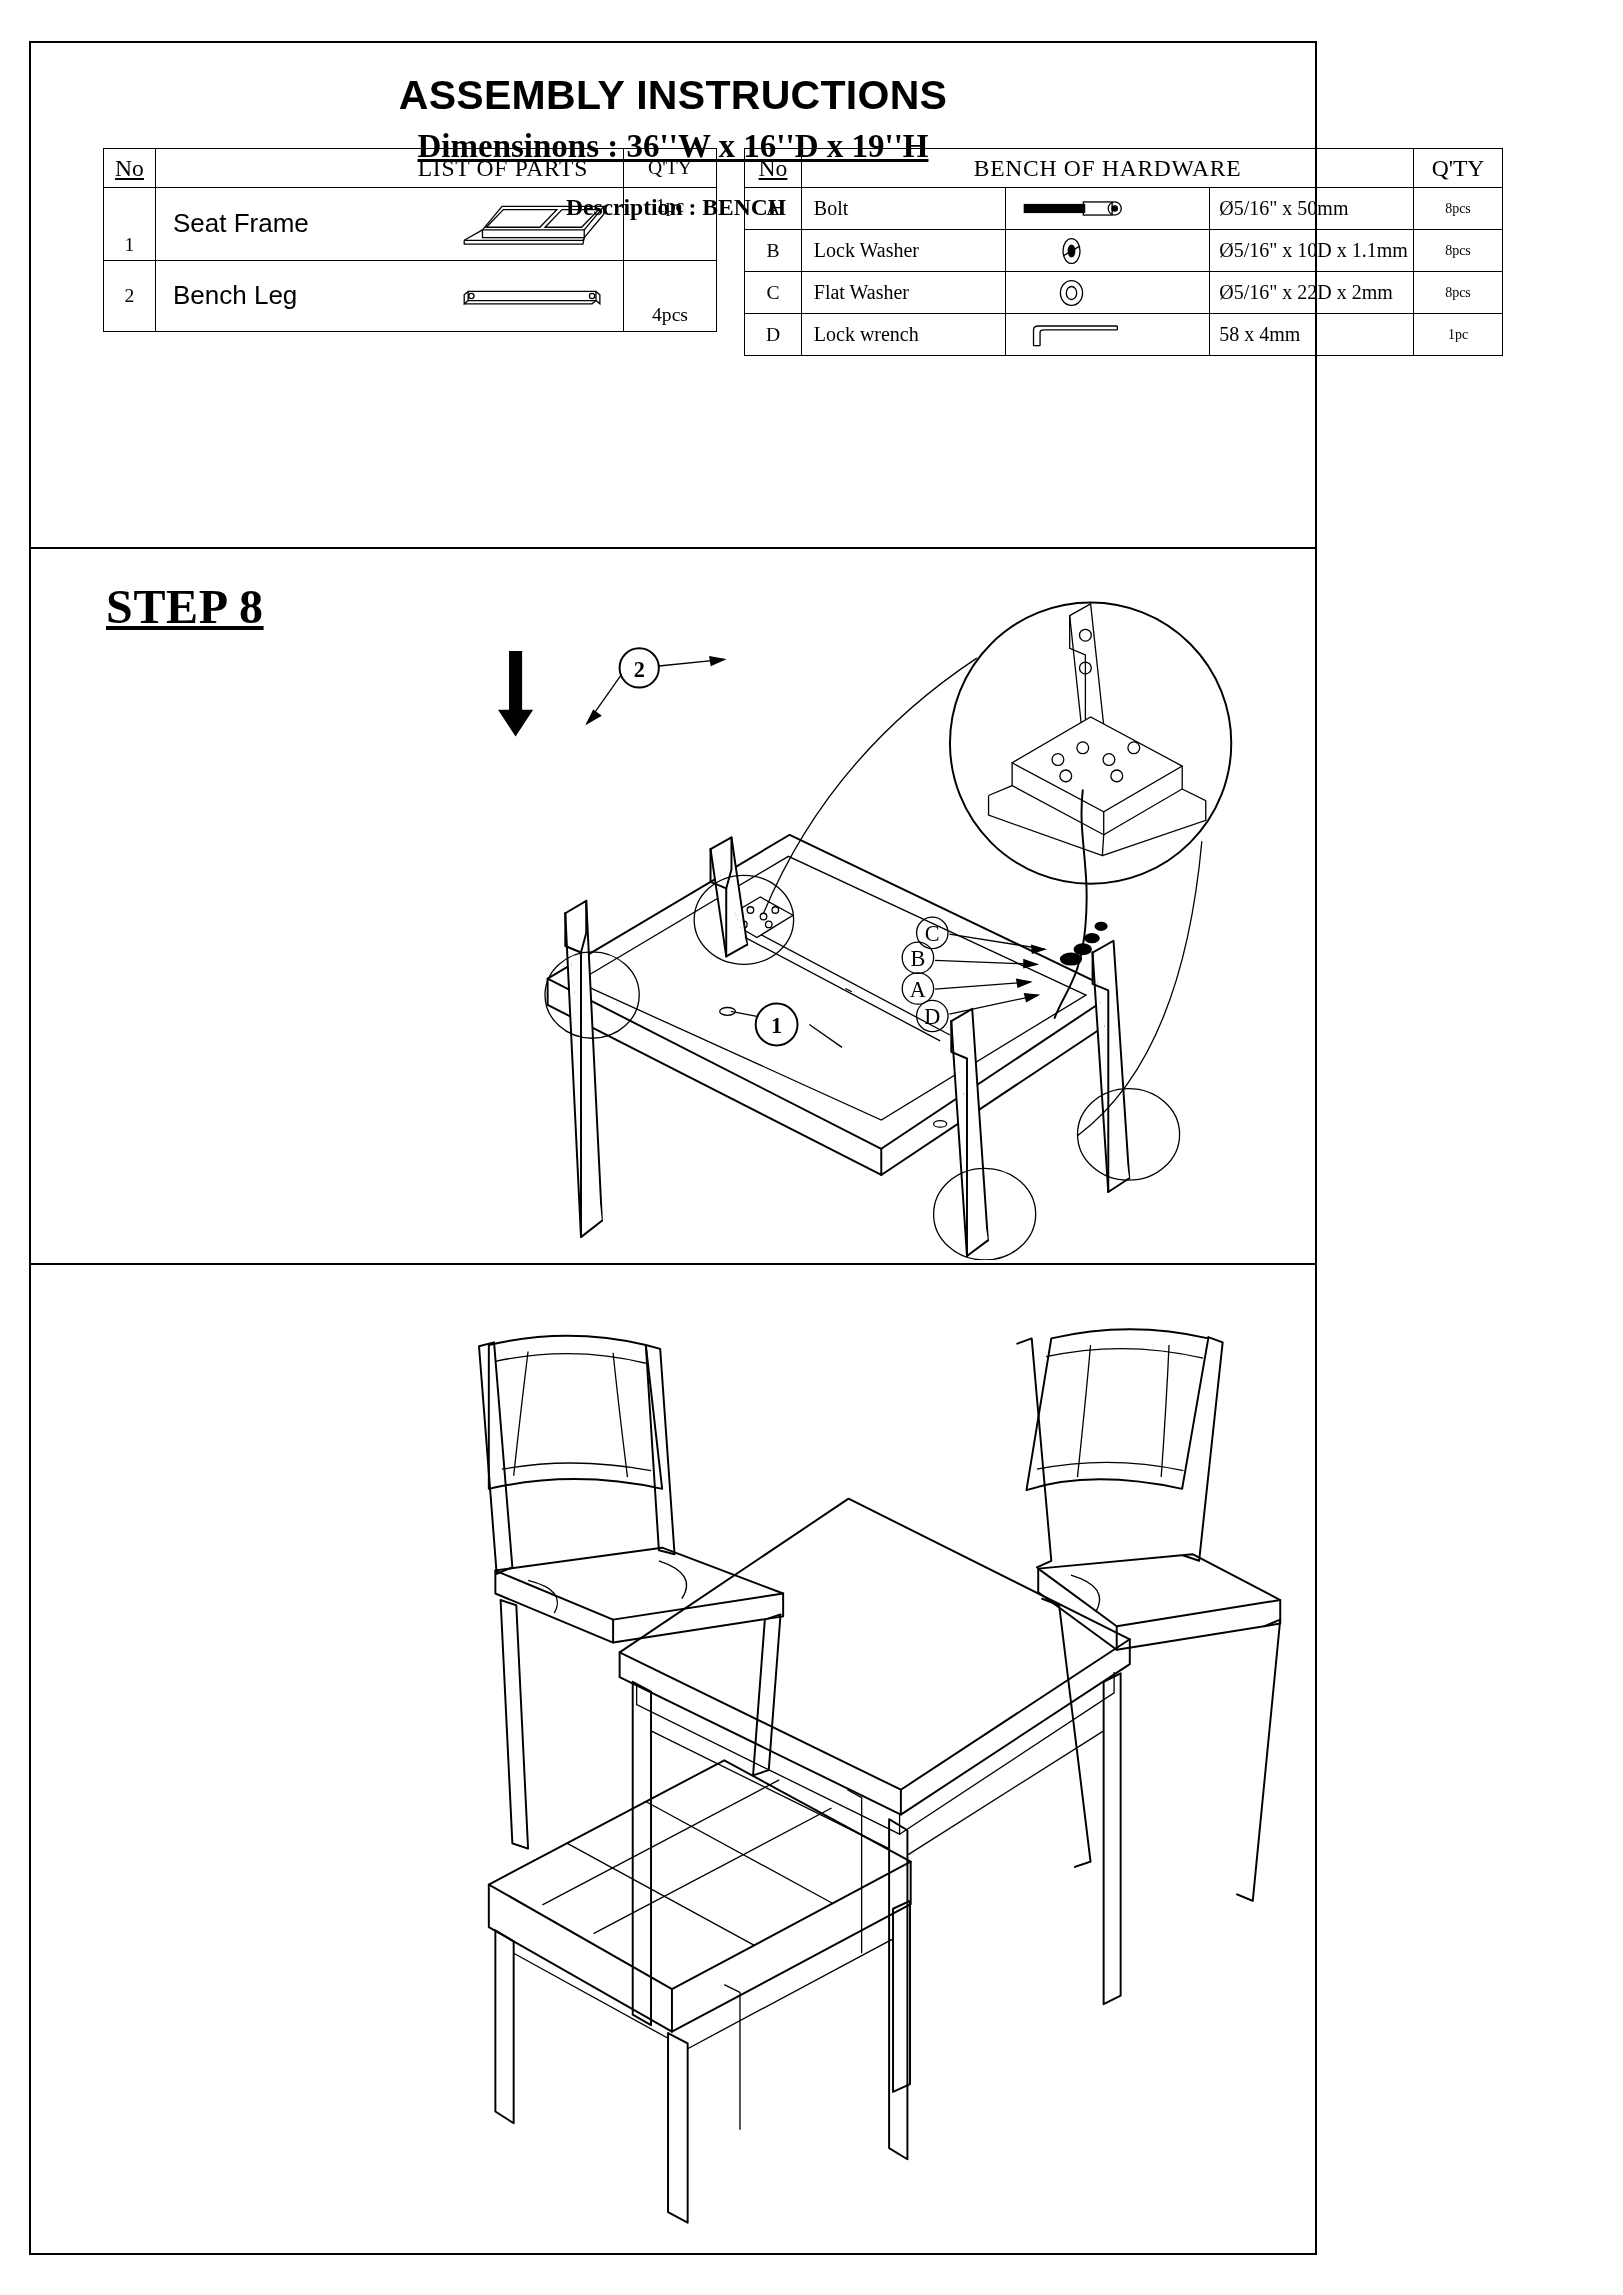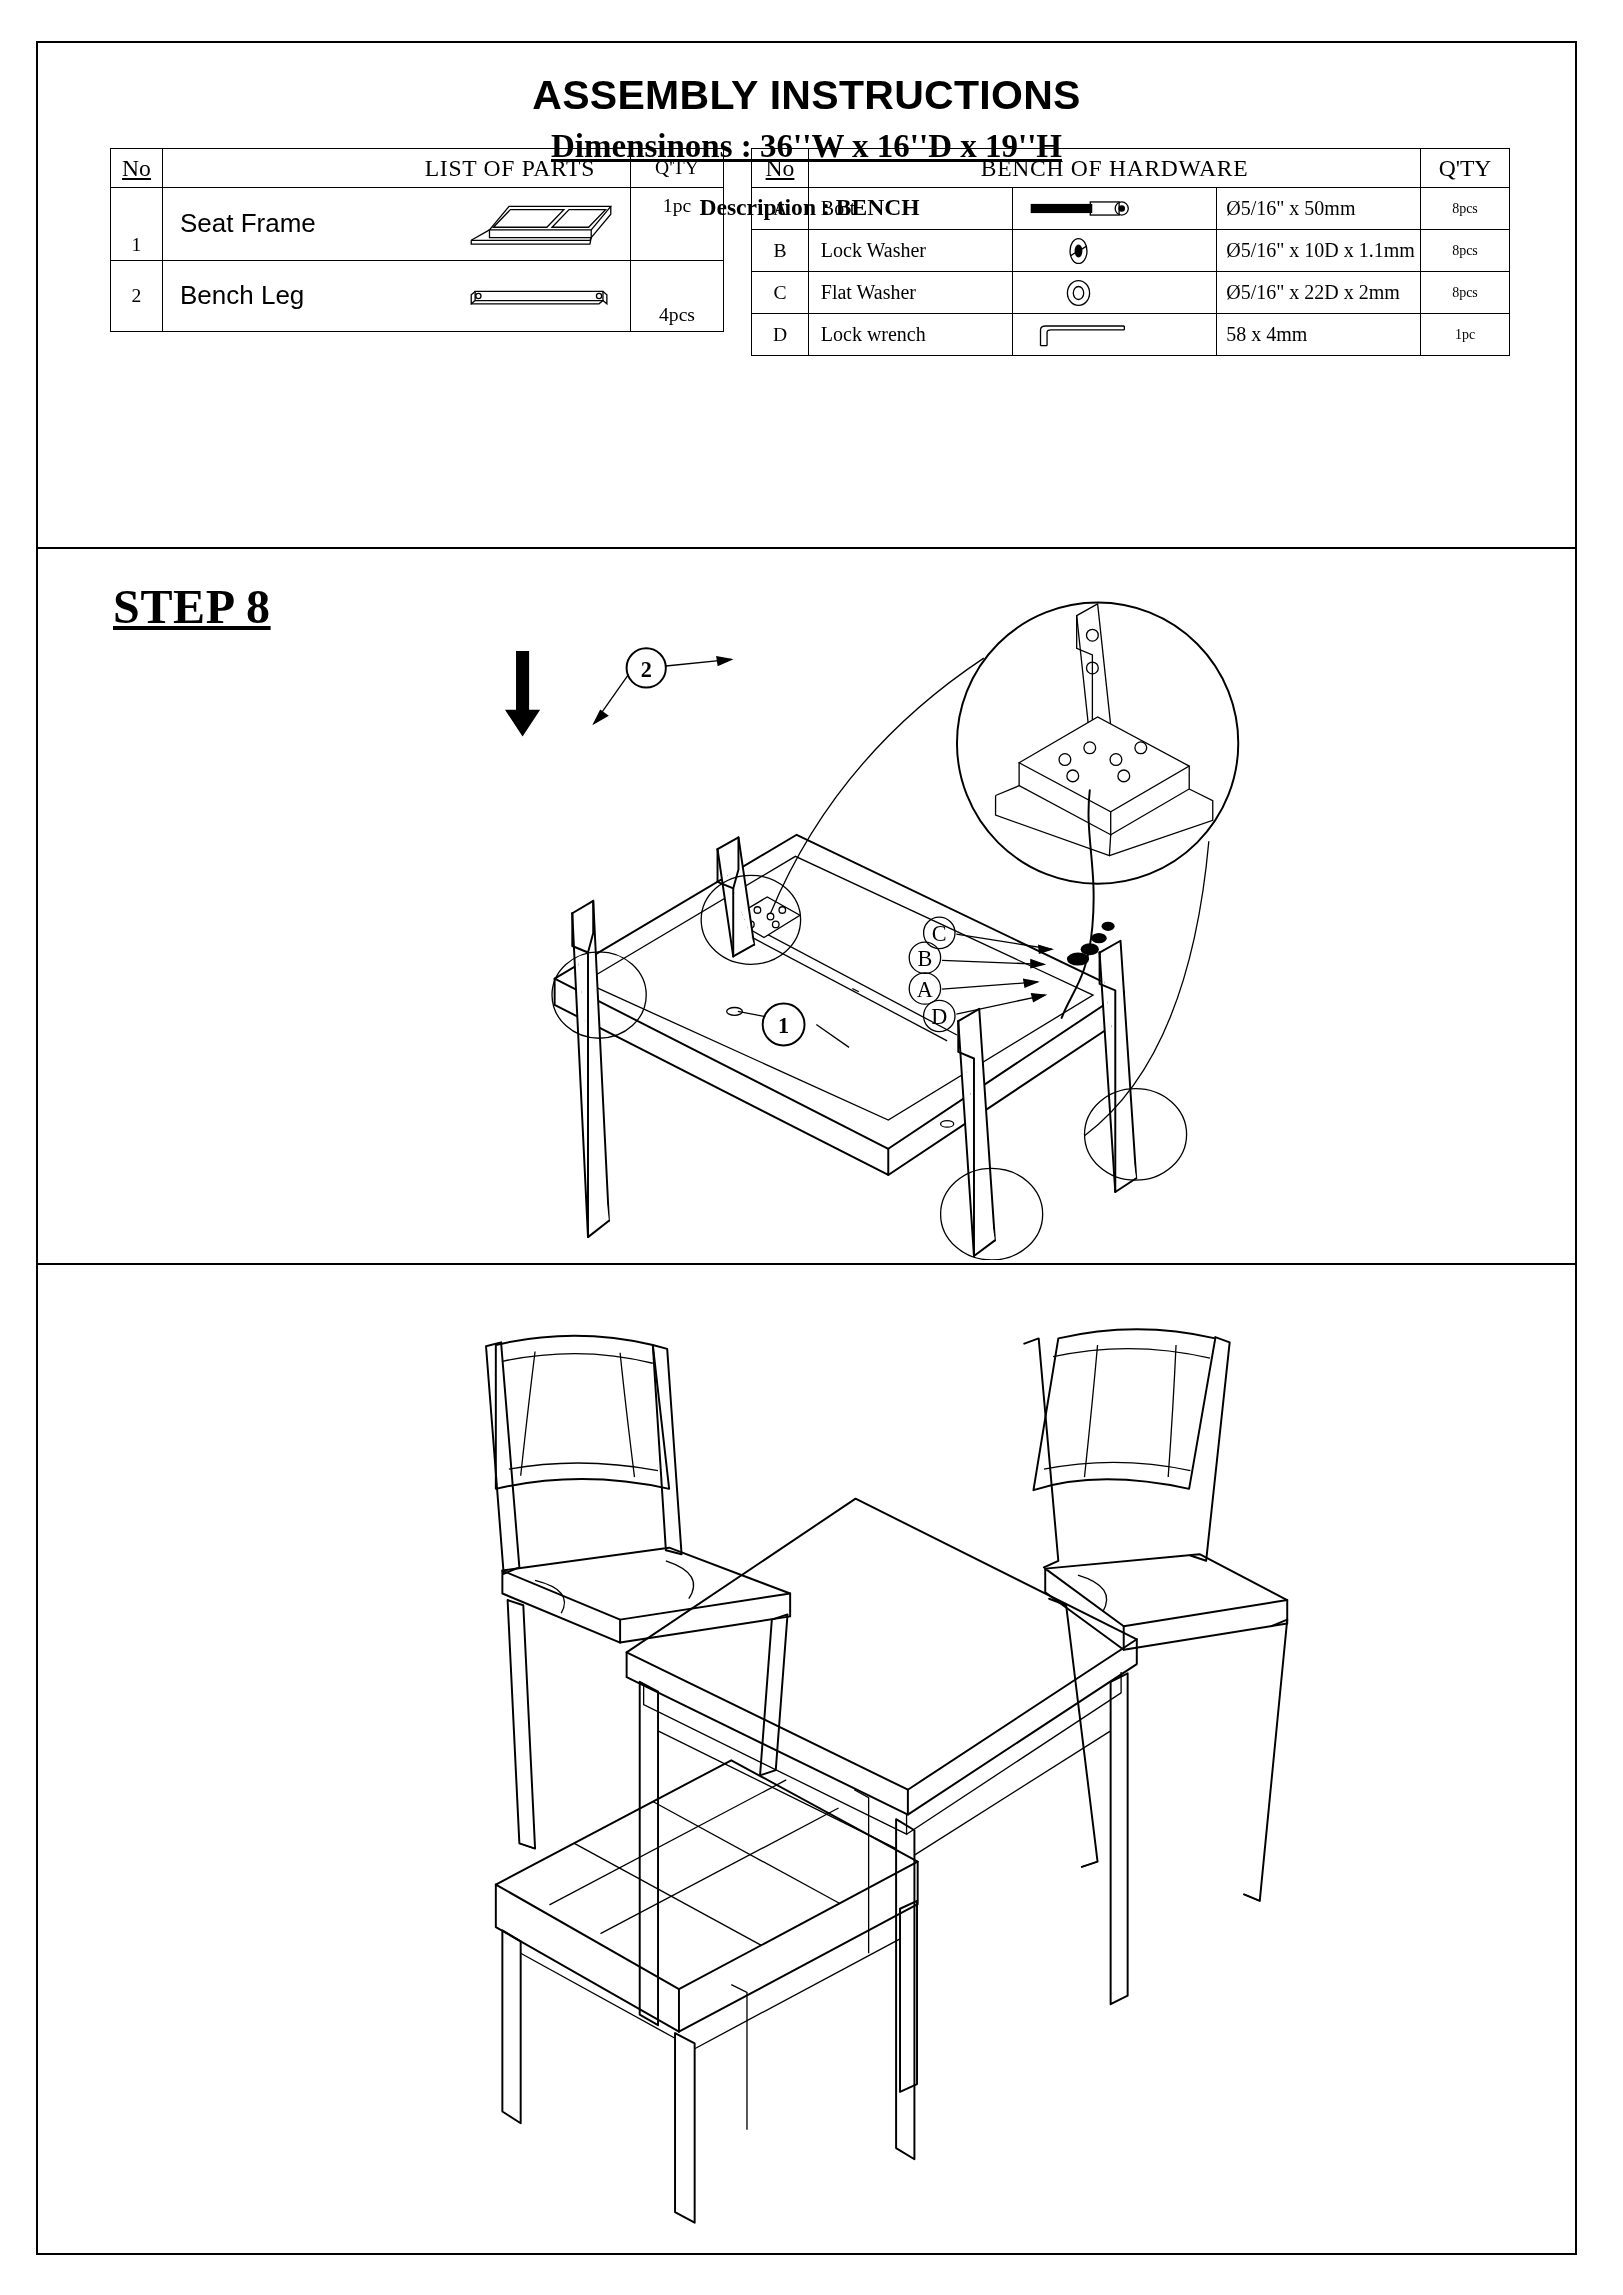--- a/index.html
+++ b/index.html
@@ -10,23 +10,23 @@
   body {
     width: 1623px;
     height: 2295px;
     font-family: "Liberation Serif", serif;
     color: #000;
     position: relative;
     overflow: hidden;
   }
   .page {
     position: absolute;
-    left: 36px;
+    left: 29px;
     top: 41px;
-    width: 1541px;
+    width: 1288px;
     height: 2214px;
     border: 2px solid #000;
     box-sizing: border-box;
   }
 
   
   .header {
     position: absolute;
     left: 0;
     top: 29px;

